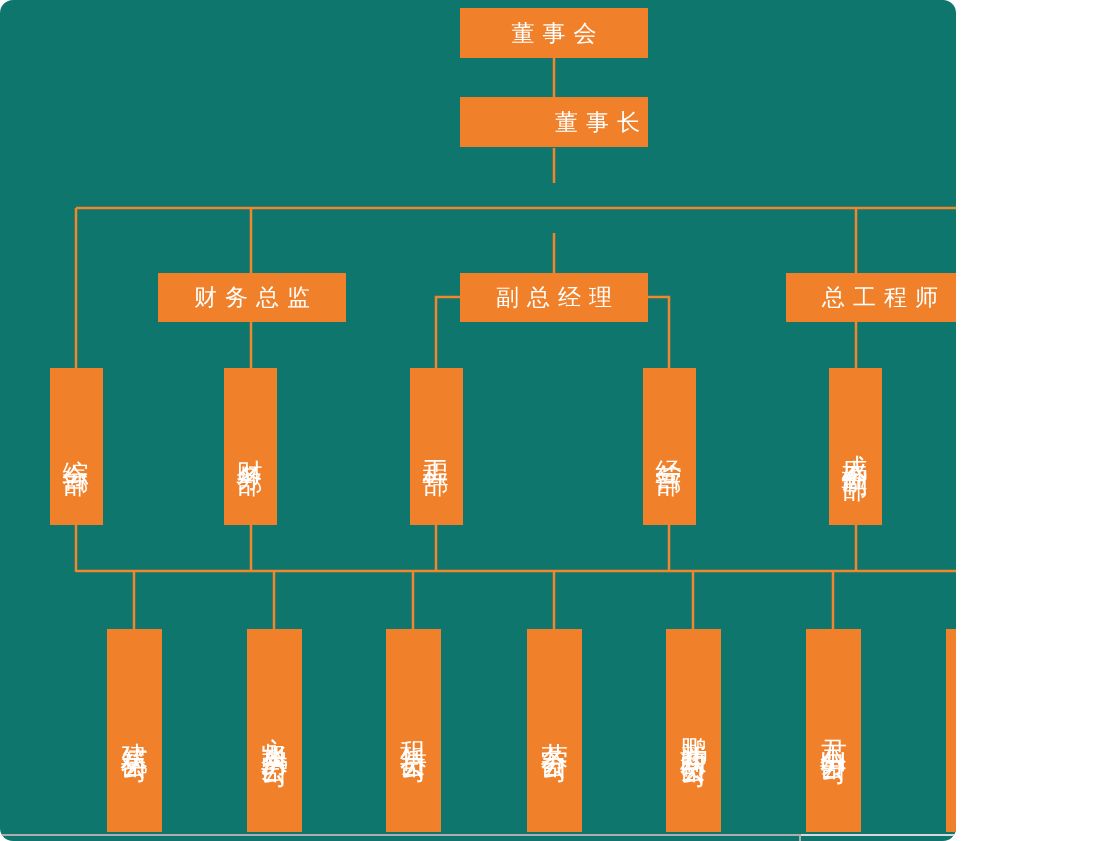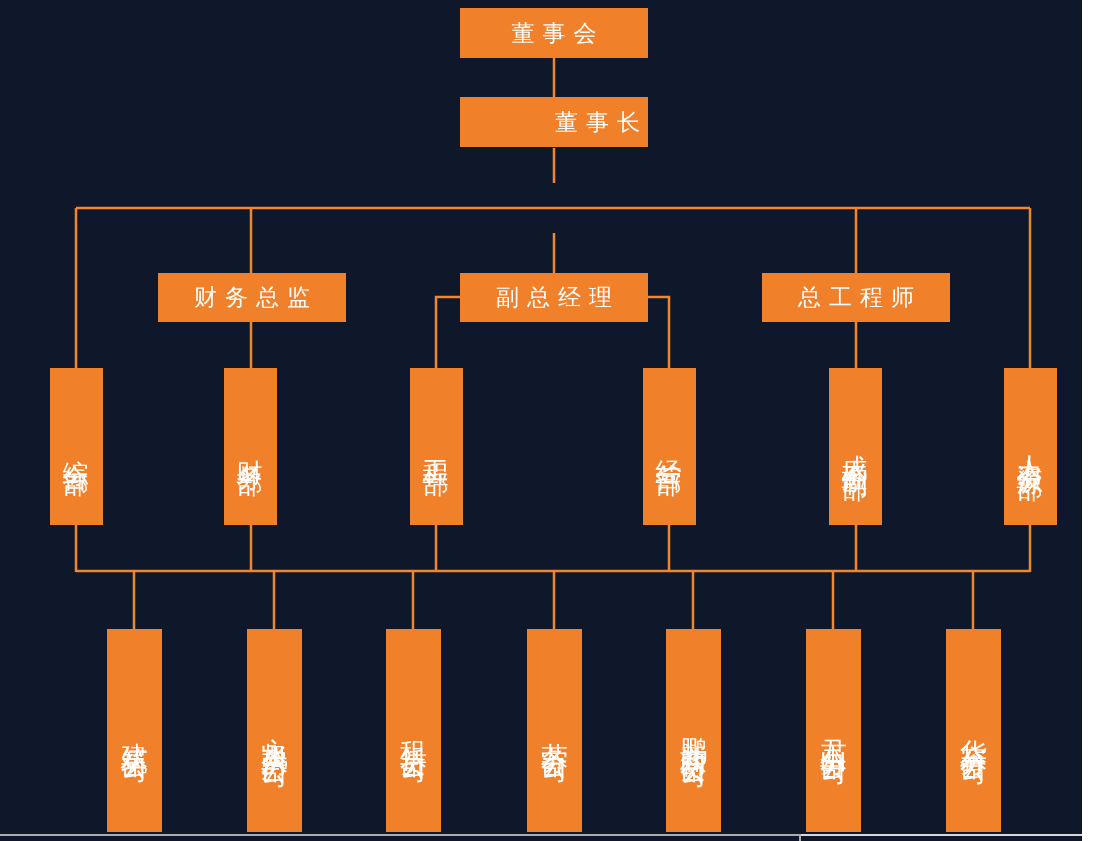--- a/index.html
+++ b/index.html
@@ -3,24 +3,25 @@
 <meta charset="utf-8">
 <style>
   html, body {
     margin: 0;
     padding: 0;
     background: #ffffff;
     font-family: "Liberation Sans", "DejaVu Sans", sans-serif;
   }
   .canvas {
     position: relative;
-    width: 1082px;
+    width: 956px;
     height: 841px;
-    background: #0f172a;
+    background: #0f766e;
     overflow: hidden;
+    border-radius: 13px;
   }
   .connectors {
     position: absolute;
     left: 0;
     top: 0;
     z-index: 1;
   }
   .node {
     position: absolute;
     background: #F0812A;
@@ -131,21 +132,21 @@
   <div class="node hbox" style="left:460px; top:97px;justify-content:flex-end;">
     <span class="lbl">董事长</span>
   </div>
 
   <div class="node hbox" style="left:158px; top:273px; height:49px;font-family:Liberation Serif, serif;">
     <span class="lbl">财务总监</span>
   </div>
   <div class="node hbox" style="left:460px; top:273px; height:49px;">
     <span class="lbl">副总经理</span>
   </div>
-  <div class="node hbox" style="left:762px; top:273px; height:49px;">
+  <div class="node hbox" style="left:786px; top:273px; height:49px;">
     <span class="lbl">总工程师</span>
   </div>
 
   <div class="node vbox dept" style="left:50px;">
     <span class="lbl">综合部</span>
   </div>
   <div class="node vbox dept" style="left:224px;">
     <span class="lbl">财务部</span>
   </div>
   <div class="node vbox dept" style="left:410px;">

